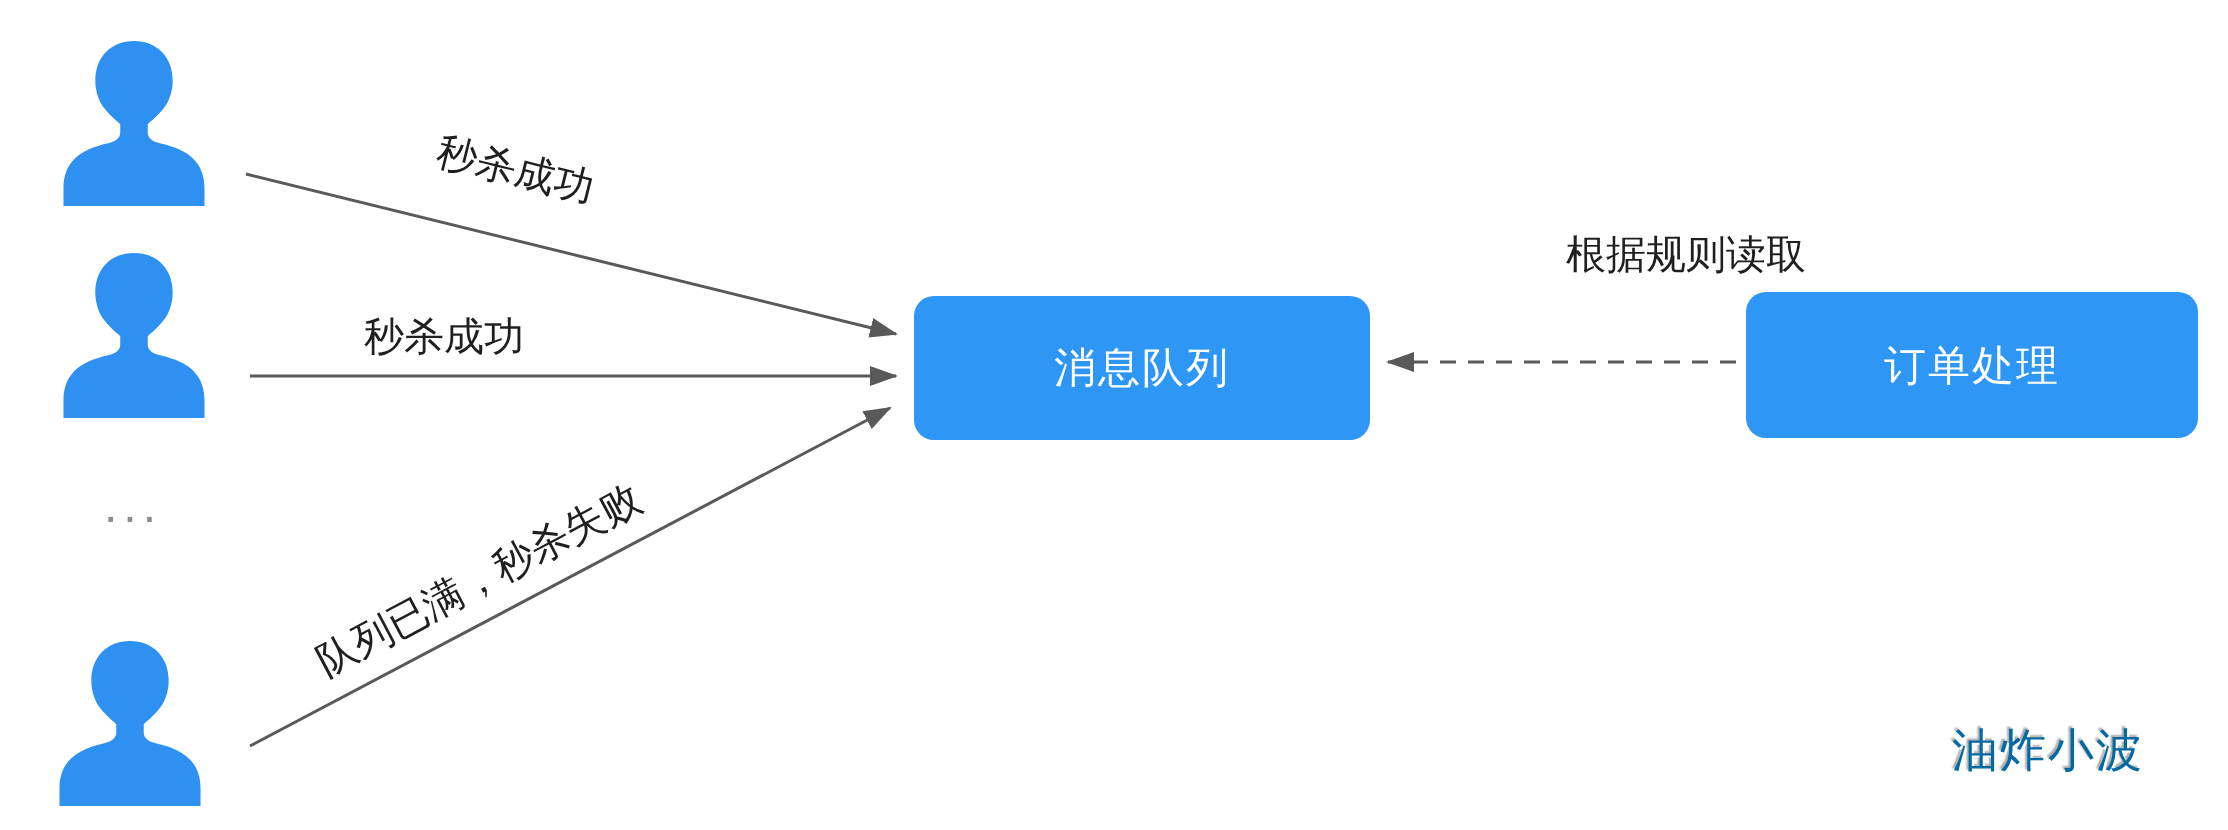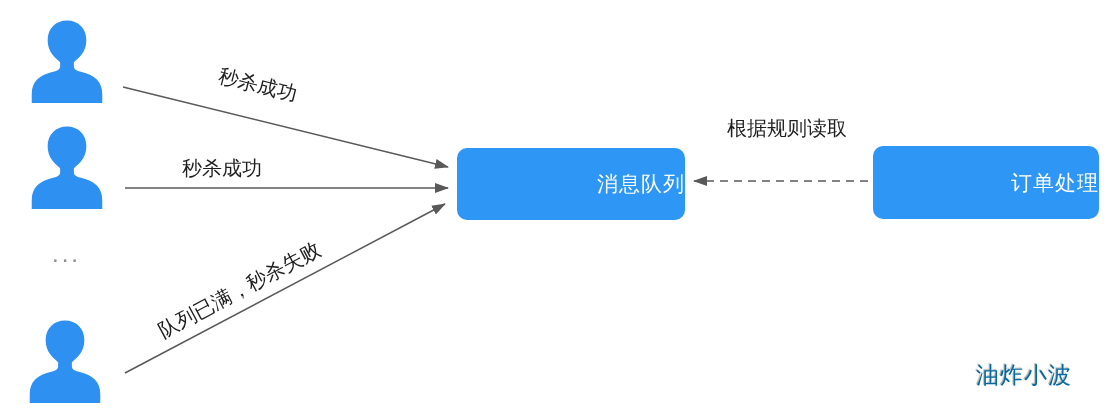--- a/index.html
+++ b/index.html
@@ -34,21 +34,21 @@
   }
   .node {
     position: absolute;
     background: #2E96F5;
     border-radius: 10px;
     color: #ffffff;
     font-size: 21px;
     letter-spacing: 1px;
     display: flex;
     align-items: center;
-    justify-content: flex-end;
+    justify-content: center;
   }
   .node-msgq  { left: 457px; top: 148px; width: 228px; height: 72px; }
   .node-order { left: 873px; top: 146px; width: 226px; height: 73px; }
   .edge-label {
     position: absolute;
     color: #1f1f1f;
     font-size: 20px;
     white-space: nowrap;
   }
   .label-1 {
@@ -56,21 +56,21 @@
     transform: rotate(14deg);
     transform-origin: left center;
   }
   .label-2 { left: 182px; top: 155px; }
   .label-3 {
     left: 160px; top: 319px;
     transform: rotate(-28deg);
     transform-origin: left center;
   }
   .label-4 {
-    left: 701px; top: 116px;
+    left: 757px; top: 116px;
     width: 172px;
     text-align: center;
     line-height: 25px;
     white-space: normal;
   }
   .watermark {
     position: absolute;
     left: 976px; top: 360px;
     font-size: 23px;
     color: #0369a1;

